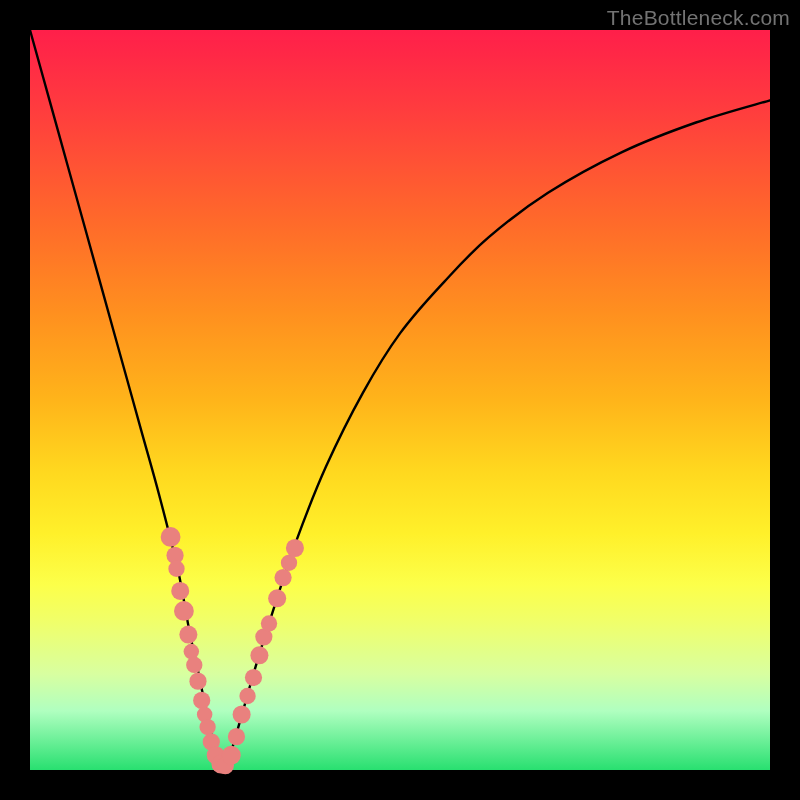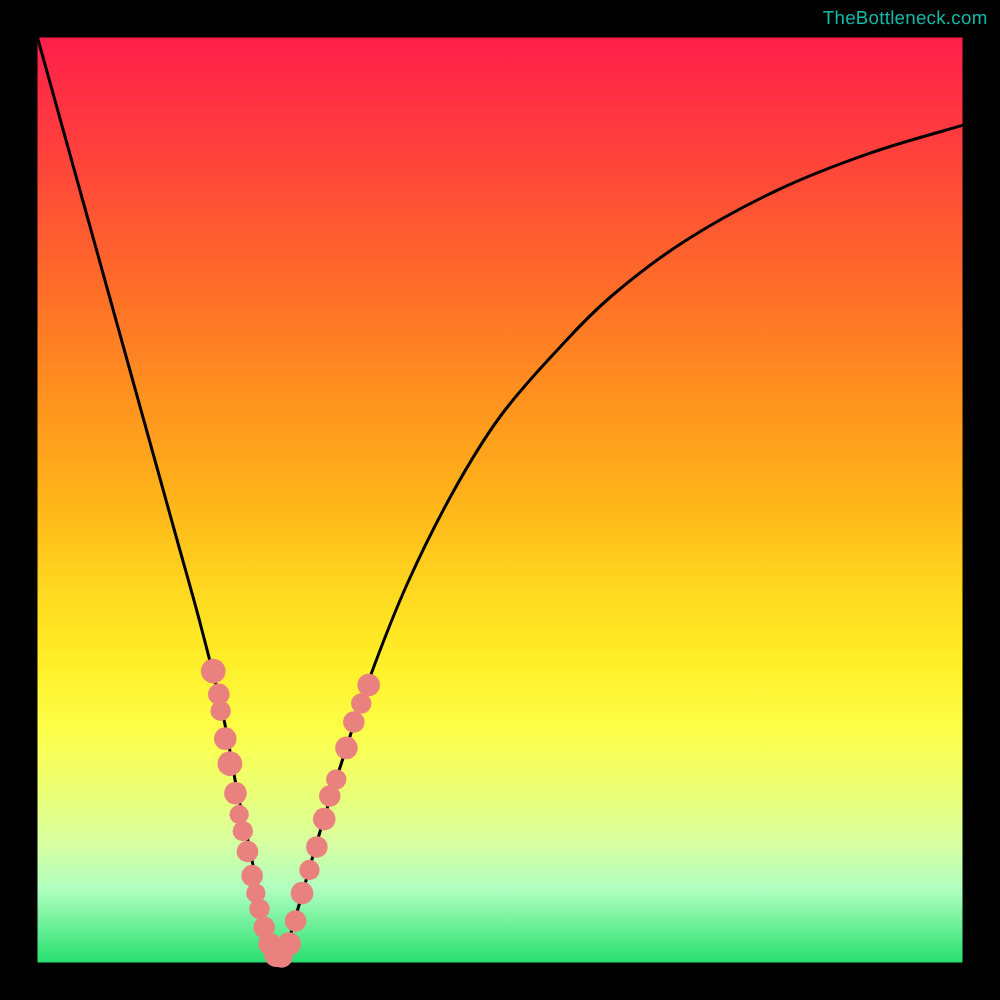--- a/index.html
+++ b/index.html
@@ -39,22 +39,22 @@
       #f0ff6a 80%,
       #d8ffa0 87%,
       #b0ffc0 92%,
       #28e070 100%
     );
   }
   .watermark {
     position: absolute;
     top: 6px;
     right: 10px;
-    color: #14b8a6;
-    font-size: 15px;
+    color: #737373;
+    font-size: 21px;
     font-weight: 500;
     letter-spacing: 0.2px;
     font-family: Arial, Helvetica, sans-serif;
   }
   svg.curve {
     position: absolute;
     left: 0;
     top: 0;
     width: 740px;
     height: 740px;

